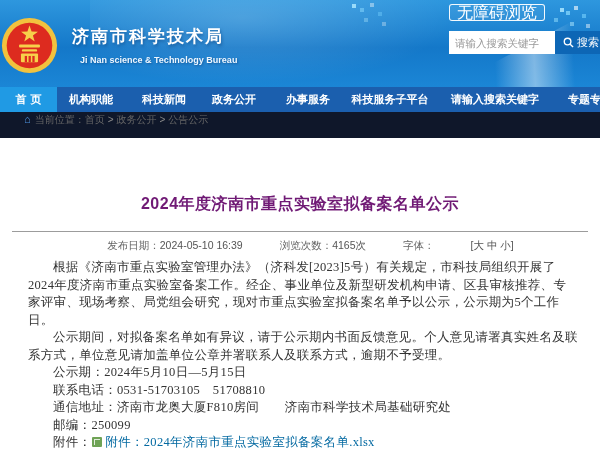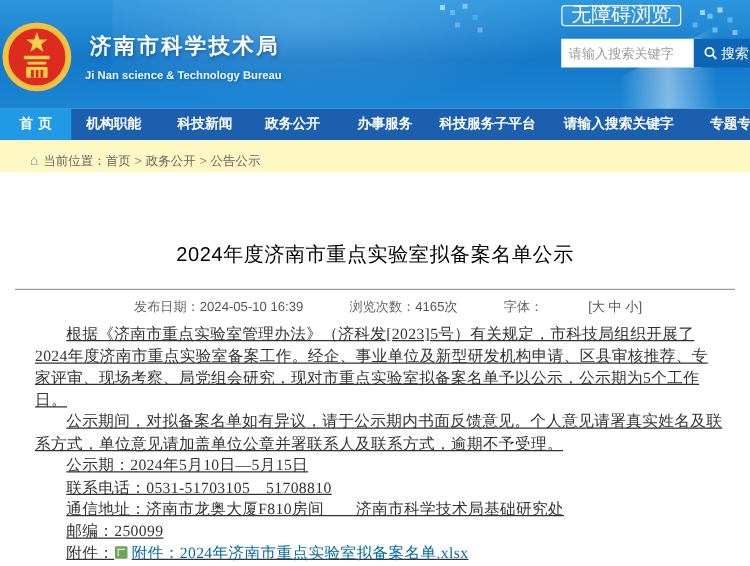--- a/index.html
+++ b/index.html
@@ -16,59 +16,59 @@
           transform:rotate(-28deg);}
   .px{position:absolute;width:4px;height:4px;background:rgba(170,230,255,.85);}
   .px1{left:560px;top:8px;box-shadow:6px 3px rgba(140,220,255,.7),14px -2px rgba(255,255,255,.6),
        22px 6px rgba(120,210,255,.6),10px 14px rgba(180,235,255,.5),26px 16px rgba(255,255,255,.45),
        -6px 10px rgba(150,225,255,.5),18px 24px rgba(140,215,255,.4),2px 26px rgba(200,240,255,.35);}
   .px2{left:352px;top:4px;box-shadow:8px 4px rgba(140,220,255,.5),18px -1px rgba(255,255,255,.4),
        26px 8px rgba(120,210,255,.4),12px 14px rgba(180,235,255,.35),30px 18px rgba(255,255,255,.3);}
   .emblem{position:absolute;left:1px;top:17px;width:57px;height:57px;}
   .site-title{position:absolute;left:72px;top:25px;font-size:17px;font-weight:bold;color:#fff;
           letter-spacing:2px;text-shadow:1px 2px 3px rgba(10,60,120,.5);white-space:nowrap;}
-  .site-sub{position:absolute;left:68px;top:55px;font-size:9px;font-weight:bold;color:#eef7ff;
+  .site-sub{position:absolute;left:80px;top:55px;font-size:9px;font-weight:bold;color:#eef7ff;
           text-shadow:1px 1px 2px rgba(10,60,120,.5);white-space:nowrap;}
   .access-btn{position:absolute;left:449px;top:4px;height:15px;padding:0 7px;line-height:15px;
           border:1px solid rgba(255,255,255,.95);border-radius:3px;color:#fff;font-size:16px;
           background:rgba(255,255,255,.06);cursor:pointer;white-space:nowrap;}
   .search-input{position:absolute;left:449px;top:31px;width:112px;height:23px;border:0;
           background:#fff;font-size:10.5px;color:#333;padding:0 6px;box-sizing:border-box;outline:none;}
   .search-input::placeholder{color:#999;}
   .search-btn{position:absolute;left:555px;top:31px;width:68px;height:23px;border:0;cursor:pointer;
           background:#0d66b5;color:#fff;font-size:11px;display:flex;align-items:center;gap:3px;
           justify-content:flex-start;padding-left:8px;}
 
   
   .nav{position:absolute;top:87px;left:0;width:600px;height:25px;background:#1b5fae;overflow:hidden;}
   .nav-item{position:absolute;top:0;height:25px;line-height:25px;color:#fff;font-size:11px;
           font-weight:bold;transform:translateX(-50%);cursor:pointer;white-space:nowrap;}
   .nav-item.active{left:0;width:57px;transform:none;text-align:center;background:#209ae4;
           letter-spacing:4px;padding-left:4px;box-sizing:border-box;}
 
   
-  .crumbbar{position:absolute;top:112px;left:0;width:600px;height:26px;background:#fef9c3;
-          font-size:10px;color:#666;line-height:34px;}
+  .crumbbar{position:absolute;top:112px;left:0;width:600px;height:26px;background:#0f172a;
+          font-size:10px;color:#666;line-height:14px;}
   .crumbbar .inner{margin-left:24px;}
   .crumb-icon{color:#4a90d9;font-size:11px;margin-right:4px;}
   .crumb-link{color:#666;cursor:pointer;}
   .crumb-sep{margin:0 3px;color:#888;}
 
   
   .article{position:absolute;top:138px;left:0;right:0;}
-  .art-title{margin:56px 20px 16px 20px;text-align:center;font-size:16px;font-weight:normal;
-          color:#000000;letter-spacing:.5px;}
+  .art-title{margin:56px 20px 16px 20px;text-align:center;font-size:16px;font-weight:bold;
+          color:#701a75;letter-spacing:.5px;}
   .title-rule{margin:14px 12px 0 12px;border-bottom:1px solid #9c9c9c;}
   .meta{margin-top:7px;text-align:center;font-size:10.5px;color:#666;}
   .meta .lab{color:#666;margin-left:21px;}
   .meta .val{color:#555;margin-right:16px;}
   .meta .font-ctl{color:#555;cursor:pointer;margin-left:36px;}
   .body{margin:6px 22px 0 28px;font-family:"Liberation Serif","DejaVu Serif",serif;
           font-size:12.5px;color:#333;line-height:17.5px;letter-spacing:.3px;}
-  .body p{margin:0;text-indent:2em;text-decoration:underline;}
+  .body p{margin:0;text-indent:2em;}
   .xls-icon{display:inline-block;width:10px;height:10px;background:#6fa356;border-radius:1px;
           margin:0 3px -1px 1px;position:relative;}
   .xls-icon::after{content:"";position:absolute;left:2px;top:2px;right:2px;bottom:2px;
           background:linear-gradient(#fff 0 0) left/1px 100% no-repeat,
                      linear-gradient(#fff 0 0) top/100% 1px no-repeat;opacity:.8;}
   .attach-link{color:#0369a1;text-decoration:none;cursor:pointer;text-align:center;}
 </style>
 </head>
 <body>
 

